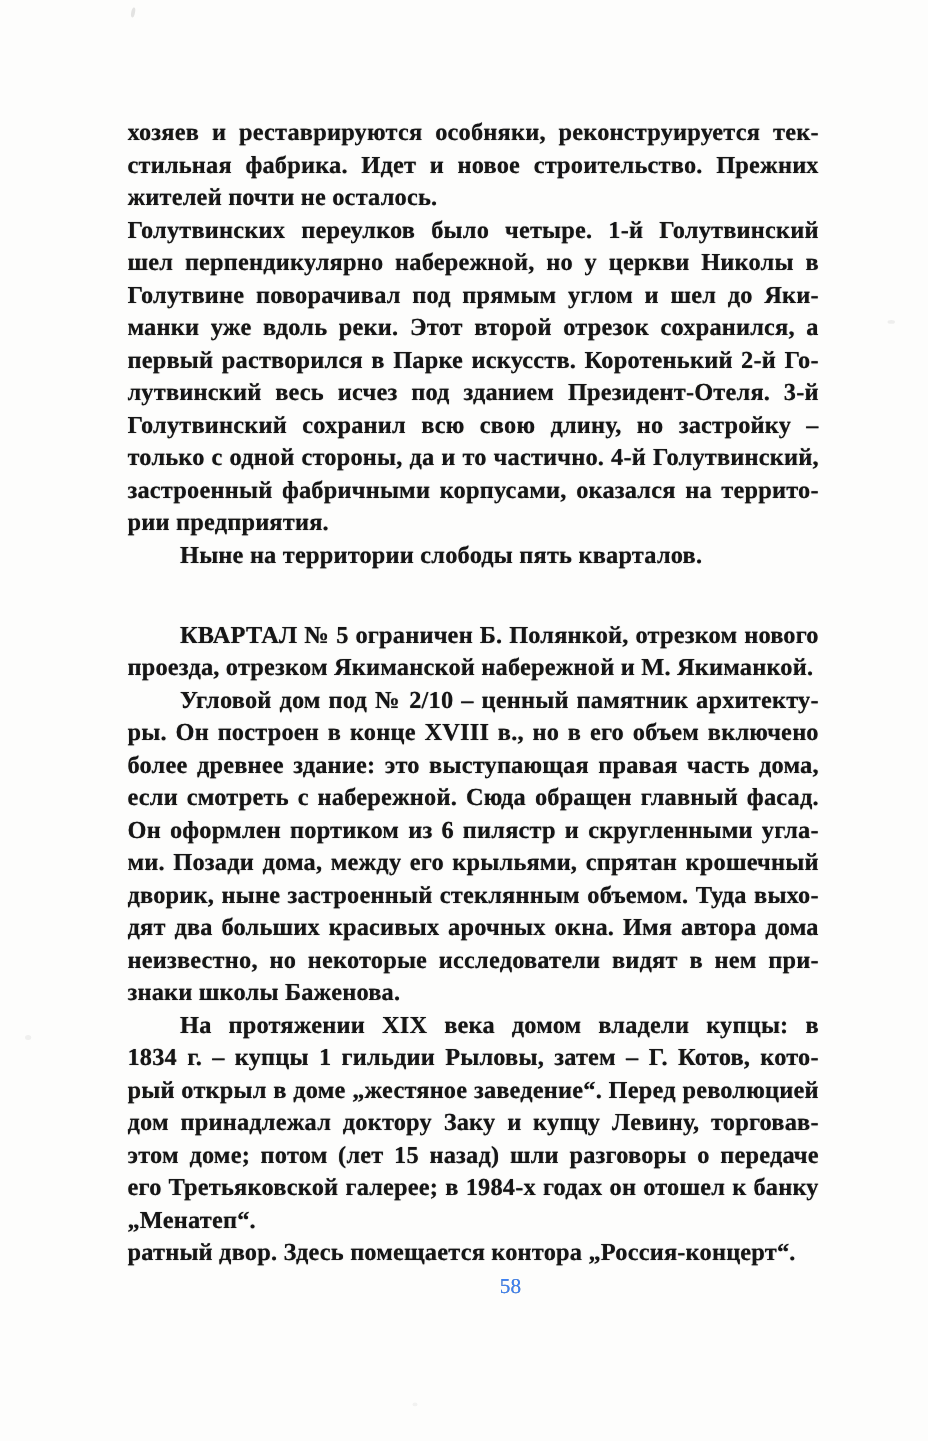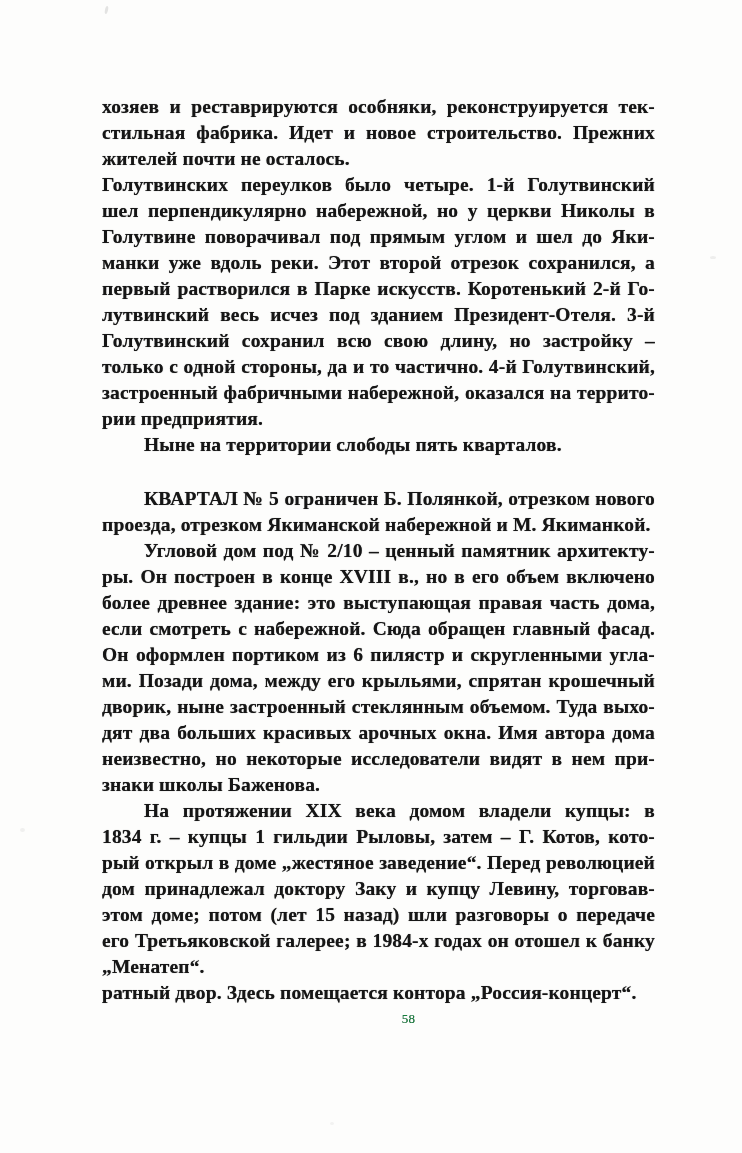--- a/index.html
+++ b/index.html
@@ -21,42 +21,42 @@
     top: 94px;
     width: 553px;
     font-family: "Liberation Serif", "DejaVu Serif", serif;
     font-size: 19.5px;
     letter-spacing: 0.15px;
     color: #161616;
     text-shadow: 0 0 0.7px rgba(25,25,25,0.75);
     filter: blur(0.18px);
   }
   .para { margin: 0; padding: 0; font-weight: bold; }
-  .para.gap-before { margin-top: 28px; }
+  .para.gap-before { margin-top: 38px; }
   .line {
     height: 26px;
     line-height: 26px;
     text-align: justify;
     text-align-last: justify;
     overflow: hidden;
     white-space: normal;
   }
   .line.last {
     text-align: left;
     text-align-last: left;
   }
   .line.indent { text-indent: 42px; }
   .pagenum {
     height: 26px;
     line-height: 26px;
     text-align: center;
     text-align-last: center;
     padding-left: 60px;
-    font-size: 13px;
-    color: #15803d;
+    font-size: 17px;
+    color: #3b82f6;
     text-shadow: 0 0 0.5px rgba(40,40,40,0.6);
   }
   .speck {
     position: absolute;
     border-radius: 50%;
     background: rgba(40,40,40,0.12);
   }
   .speck.s1 { left: 105px; top: 6px;   width: 3px; height: 8px; transform: rotate(12deg); }
   .speck.s2 { left: 710px; top: 256px; width: 6px; height: 3px; background: rgba(40,40,40,0.07); }
   .speck.s3 { left: 20px;  top: 828px; width: 5px; height: 4px; background: rgba(40,40,40,0.06); }
@@ -82,21 +82,21 @@
 
     <div class="para">
       <div class="line">Голутвинских переулков было четыре. 1-й Голутвинский</div>
       <div class="line">шел перпендикулярно набережной, но у церкви Николы в</div>
       <div class="line">Голутвине поворачивал под прямым углом и шел до Яки-</div>
       <div class="line">манки уже вдоль реки. Этот второй отрезок сохранился, а</div>
       <div class="line">первый растворился в Парке искусств. Коротенький 2-й Го-</div>
       <div class="line">лутвинский весь исчез под зданием Президент-Отеля. 3-й</div>
       <div class="line">Голутвинский сохранил всю свою длину, но застройку –</div>
       <div class="line">только с одной стороны, да и то частично. 4-й Голутвинский,</div>
-      <div class="line">застроенный фабричными набережной, оказался на террито-</div>
+      <div class="line">застроенный фабричными корпусами, оказался на террито-</div>
       <div class="line last">рии предприятия.</div>
     </div>
 
     <div class="para">
       <div class="line indent last">Ныне на территории слободы пять кварталов.</div>
     </div>
 
     <div class="para gap-before">
       <div class="line indent">КВАРТАЛ № 5 ограничен Б. Полянкой, отрезком нового</div>
       <div class="line last">проезда, отрезком Якиманской набережной и М. Якиманкой.</div>

